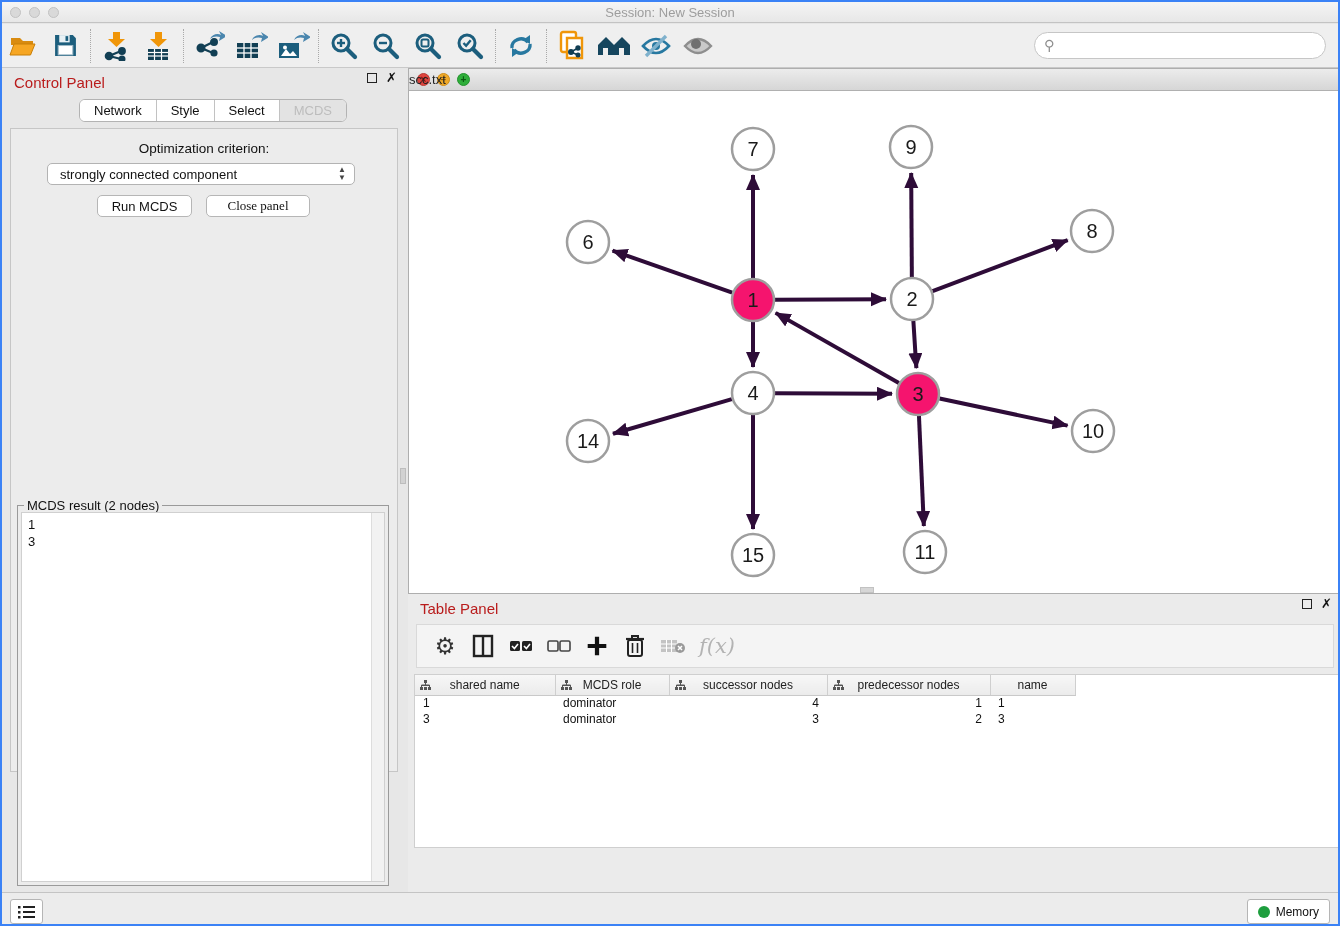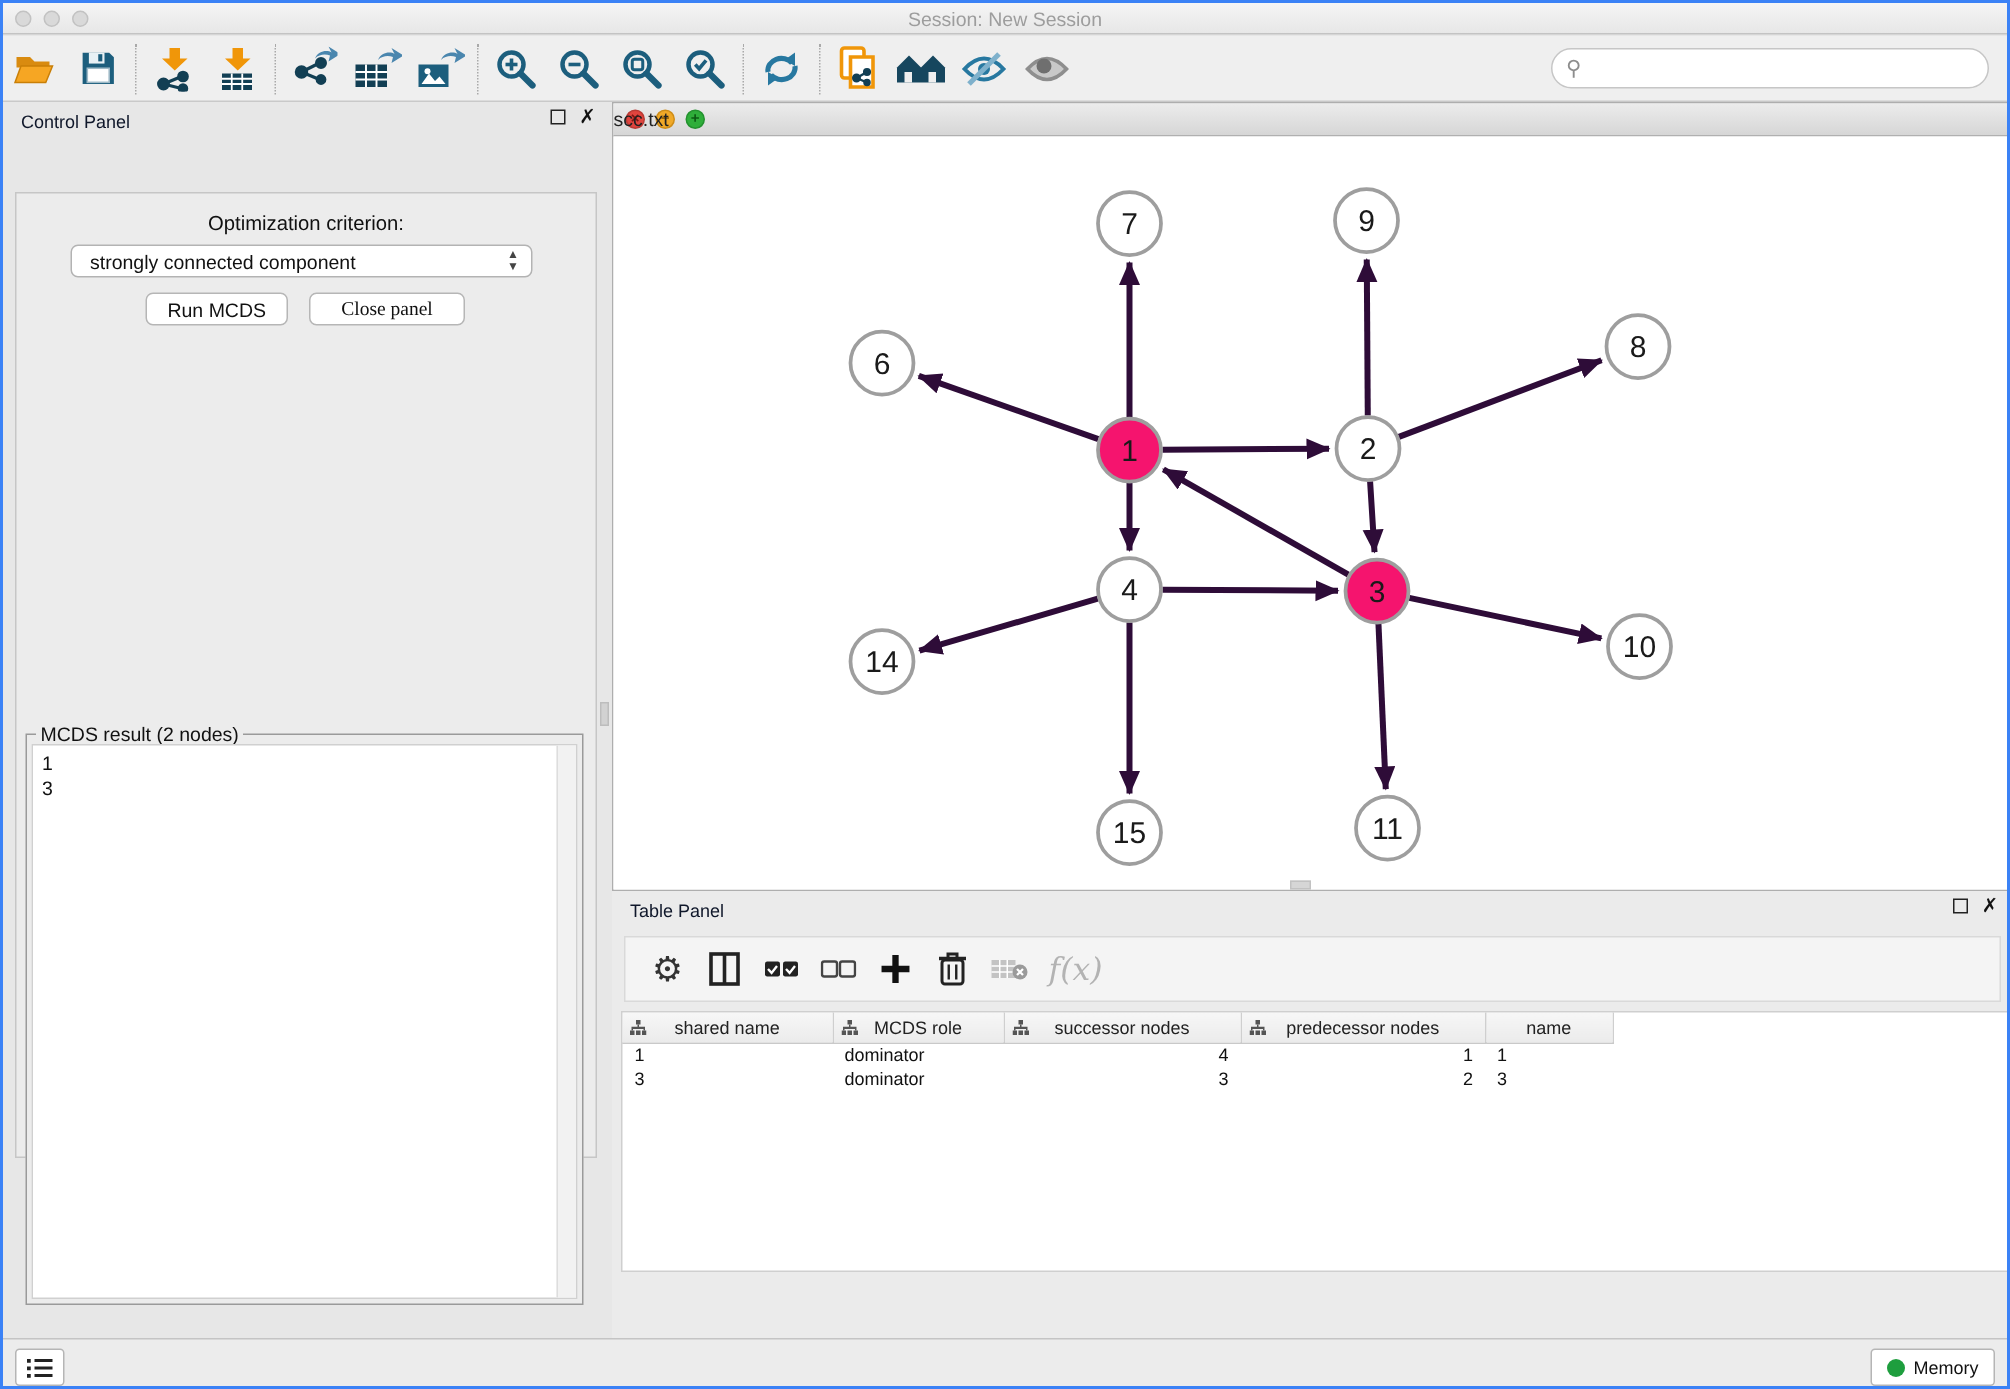--- a/index.html
+++ b/index.html
@@ -19,21 +19,21 @@
   .tbtn { width:42px; height:38px; display:flex; align-items:center; justify-content:center; cursor:default; }
   .tsep { width:1px; height:34px; border-left:1px dotted #a9a9a9; margin:0 4px; }
   .search-wrap { position:absolute; right:12px; top:8px; width:292px; height:27px; }
   .search-wrap input { width:100%; height:100%; border:1px solid #c6c6c6; border-radius:14px;
     padding:0 10px 0 30px; font-size:13px; background:#fff; outline:none; color:#333; }
   .search-wrap .mag { position:absolute; left:10px; top:5px; color:#8d8d8d; font-size:14px; }
 
   
   .cpanel { position:absolute; left:0; top:66px; width:405px; height:824px; background:#e7e7e7; }
   .panel-head { height:26px; position:relative; }
-  .panel-head .ph-title { position:absolute; left:12px; top:6px; font-size:12px; color:#0f172a; }
+  .panel-head .ph-title { position:absolute; left:12px; top:6px; font-size:15px; color:#b91c1c; }
   .panel-head .ph-btns { position:absolute; right:10px; top:5px; display:flex; gap:9px; align-items:center; }
   .float-box { width:10px; height:10px; border:1.6px solid #222; display:inline-block; }
   .close-x { font-size:13px; font-weight:bold; color:#111; line-height:10px; }
 
   .seg-tabs { position:absolute; left:77px; top:31px; display:flex; border:1px solid #b3b3b3; border-radius:6px; overflow:hidden; background:#fff; }
   .seg-tab { padding:3px 14px; font-size:13px; color:#111; background:#fff; border-right:1px solid #c2c2c2; white-space:nowrap; }
   .seg-tab:last-child { border-right:none; }
   .seg-tab.disabled-active { background:#e3e3e3; color:#bdbdbd; }
 
   .cpanel-box { position:absolute; left:8px; top:60px; width:388px; height:644px;
@@ -41,21 +41,21 @@
   .opt-label { text-align:center; margin-top:12px; font-size:13.5px; color:#111; }
   .opt-select { position:absolute; left:36px; top:34px; width:308px; height:22px; background:#fff;
     border:1px solid #b3b3b3; border-radius:5px; font-size:13px; color:#111; display:flex; align-items:center;
     padding-left:12px; }
   .opt-select .stepper { position:absolute; right:8px; top:2px; font-size:8px; color:#444; line-height:8px; text-align:center; }
   .btn { position:absolute; height:22px; background:#fff; border:1px solid #b6b6b6; border-radius:5px;
     font-size:13px; color:#111; display:flex; align-items:center; justify-content:center;text-align:right; }
   .btn-run { left:86px; top:66px; width:95px; }
   .btn-close { left:195px; top:66px; width:104px;font-family:Liberation Serif, serif; }
 
-  .result-box { position:absolute; left:6px; top:360px; width:372px; height:381px;
+  .result-box { position:absolute; left:6px; top:376px; width:372px; height:381px;
     border:1px solid #9a9a9a; background:#ececec; }
   .result-legend { position:absolute; left:6px; top:-8px; background:#ececec; padding:0 3px; font-size:13px; color:#111; }
   .result-inner { position:absolute; left:3px; top:6px; right:3px; bottom:3px; background:#fff; border:1px solid #d0d0d0; }
   .result-text { padding:3px 6px; font-size:13px; color:#111; line-height:17px; }
   .result-scroll { position:absolute; right:0; top:0; bottom:0; width:13px; background:#f2f2f2; border-left:1px solid #ddd; }
 
   
   .vsplit { position:absolute; left:396px; top:66px; width:10px; height:824px; background:#e7e7e7; }
   .vsplit .handle { position:absolute; left:2px; top:400px; width:6px; height:16px; background:#d2d2d2; border:1px solid #bdbdbd; }
   .hsplit-handle { position:absolute; left:858px; top:585px; width:14px; height:6px; background:#d6d6d6; border:1px solid #c2c2c2; }
@@ -271,20 +271,26 @@
     </div>
   </div>
 
   <div class="cpanel">
     <div class="panel-head">
       <span class="ph-title">Control Panel</span>
       <span class="ph-btns">
         <span class="float-box"></span>
         <span class="close-x">✗</span>
       </span>
+    </div>
+    <div class="seg-tabs">
+      <span class="seg-tab">Network</span>
+      <span class="seg-tab">Style</span>
+      <span class="seg-tab">Select</span>
+      <span class="seg-tab disabled-active">MCDS</span>
     </div>
     <div class="cpanel-box">
       <div class="opt-label">Optimization criterion:</div>
       <div class="opt-select">
         <span>strongly connected component</span>
         <span class="stepper">▲<br>▼</span>
       </div>
       <div class="btn btn-run">Run MCDS</div>
       <div class="btn btn-close">Close panel</div>
       <div class="result-box">

